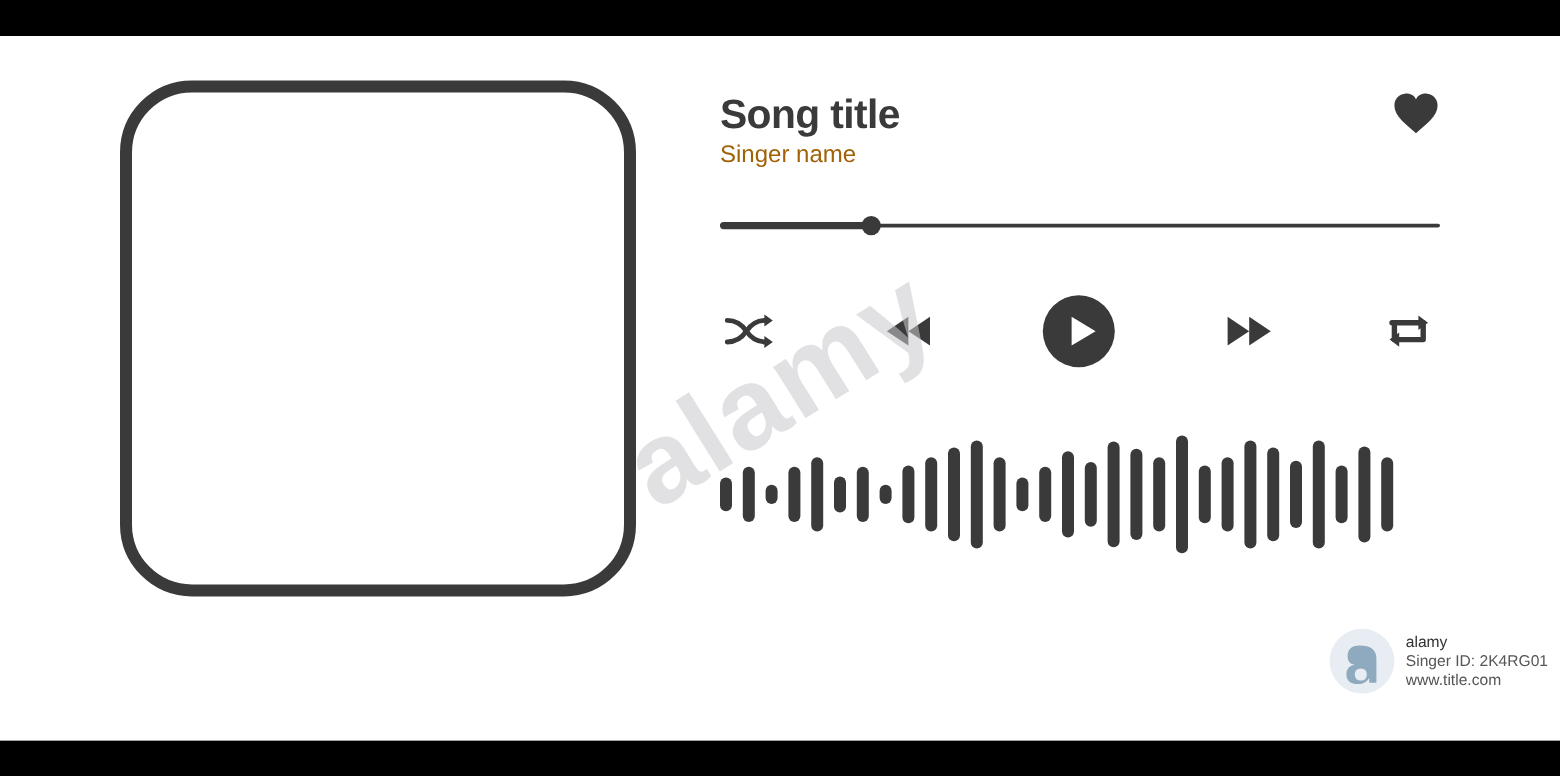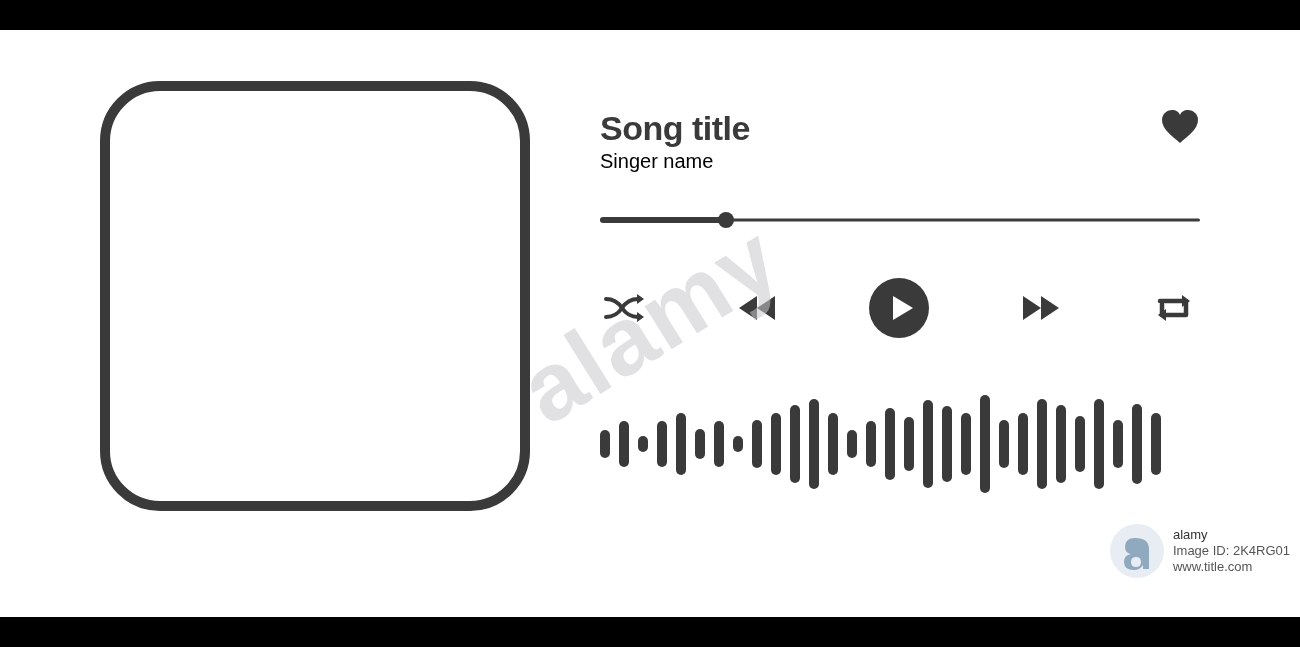--- a/index.html
+++ b/index.html
@@ -42,44 +42,43 @@
     display: flex; align-items: center; justify-content: center;
   }
   .wm-a svg { width: 56px; height: 56px; }
   .wm-text { font-size: 13px; color: #555; line-height: 1.25; }
   .wm-text .line1 { color: #333; font-weight: 500; }
 
   .player {
     position: relative;
     display: flex;
     gap: 70px;
-    padding: 51px 100px 0 100px;
+    padding: 37px 100px 0 100px;
     z-index: 10;
-    align-items: center;
   }
 
   .album-art {
     width: 430px; height: 430px;
     border: 10px solid #3a3a3a;
     border-radius: 60px;
     background: #fff;
     flex-shrink: 0;
   }
 
   .controls-col {
     flex: 1;
     padding-top: 10px;
   }
 
   .title-row {
     display: flex; align-items: flex-start; justify-content: space-between;
     margin-bottom: 40px;
   }
   .song-title { font-size: 34px; font-weight: 800; color: #3a3a3a; letter-spacing: -0.5px; }
-  .singer-name { font-size: 20px; font-weight: 400; color: #000000; margin-top: 2px; }
+  .singer-name { font-size: 20px; font-weight: 400; color: #a16207; margin-top: 2px; }
 
   .heart-btn { cursor: pointer; }
   .heart-btn svg { width: 40px; height: 36px; display: block; }
 
   .progress {
     position: relative;
     height: 14px;
     margin-bottom: 50px;
     cursor: pointer;
   }
@@ -124,21 +123,21 @@
 
   <div class="wm-corner">
     <div class="wm-a">
       <svg viewBox="0 0 56 56">
         <circle cx="28" cy="28" r="27" fill="#e7edf3"></circle>
         <path d="M26 15 q-10 0 -10 9 q0 6 6 7 q-7 1 -7 8 q0 8 10 8 q6 0 9 -5 v4 h6 v-20 q0 -11 -14 -11 z M27 34 q5 0 5 5 q0 5 -5 5 q-5 0 -5 -5 q0 -5 5 -5 z" fill="#8fa9bf"></path>
       </svg>
     </div>
     <div class="wm-text">
       <div class="line1">alamy</div>
-      <div><span>Image ID: </span><span>2K4RG01</span></div>
+      <div><span>Singer ID: </span><span>2K4RG01</span></div>
       <div>www.title.com</div>
     </div>
   </div>
 
   <div class="player">
 
     <div class="album-art"></div>
 
     <div class="controls-col">
 

